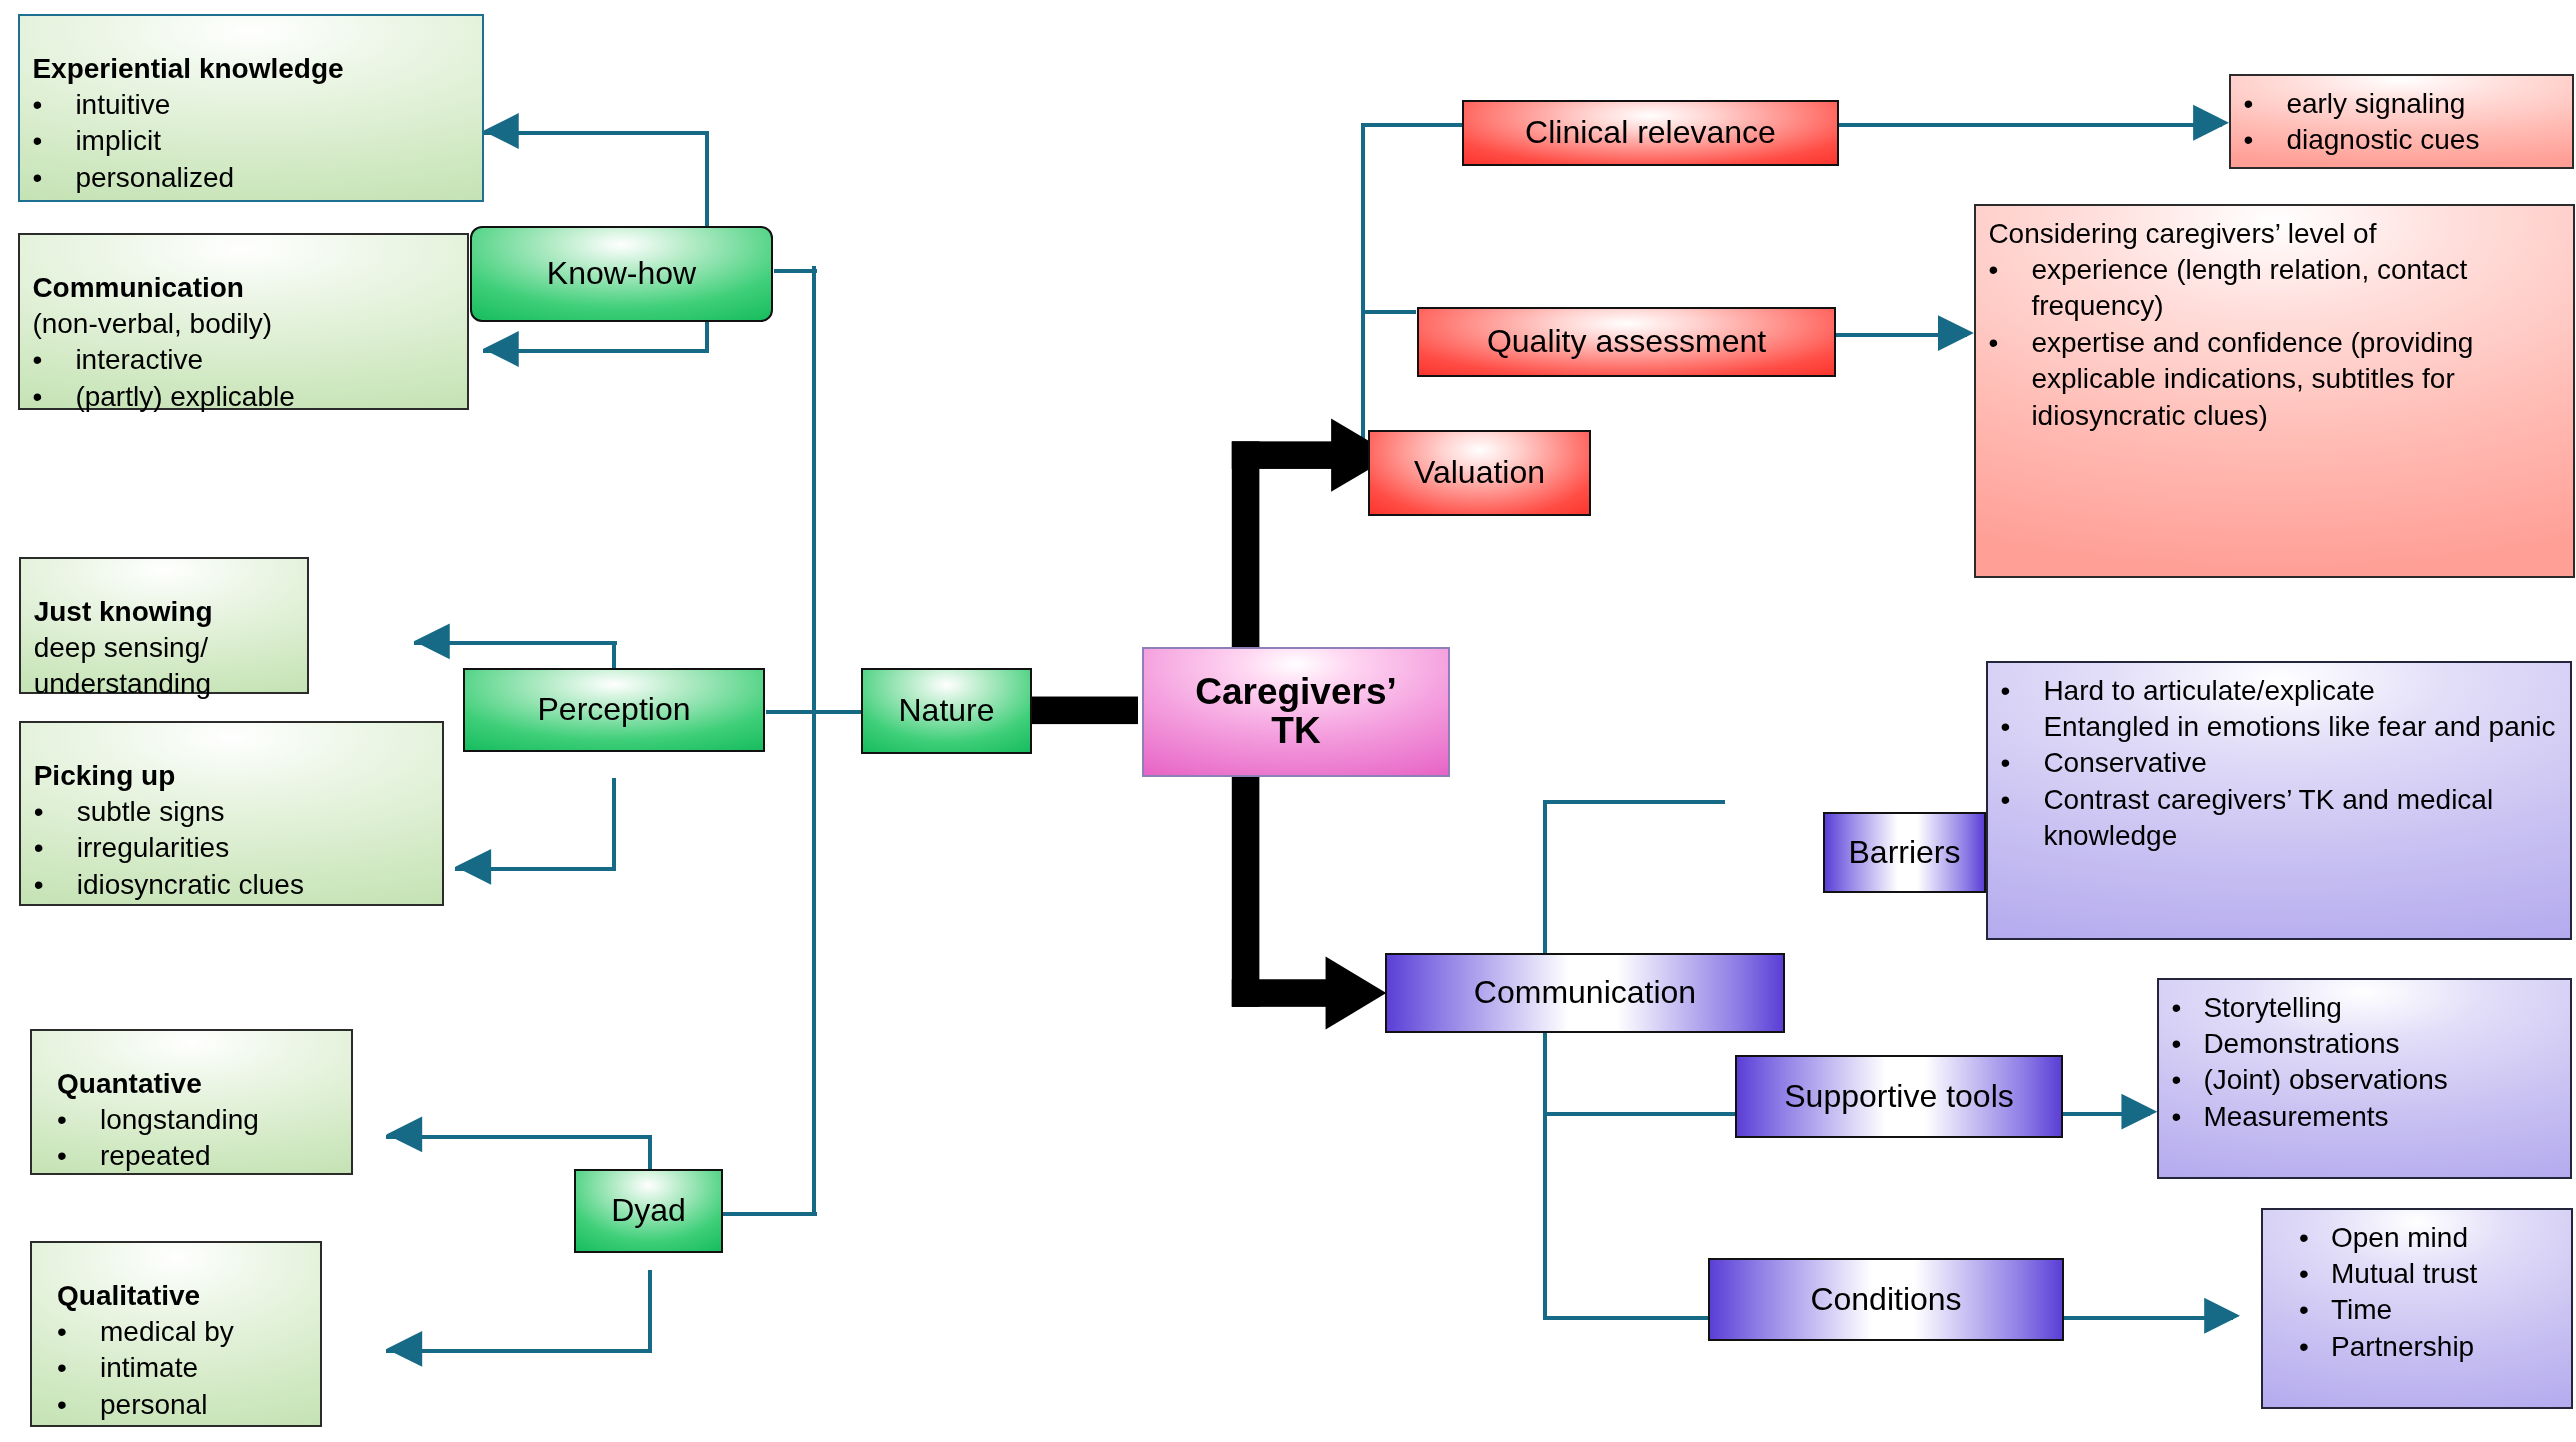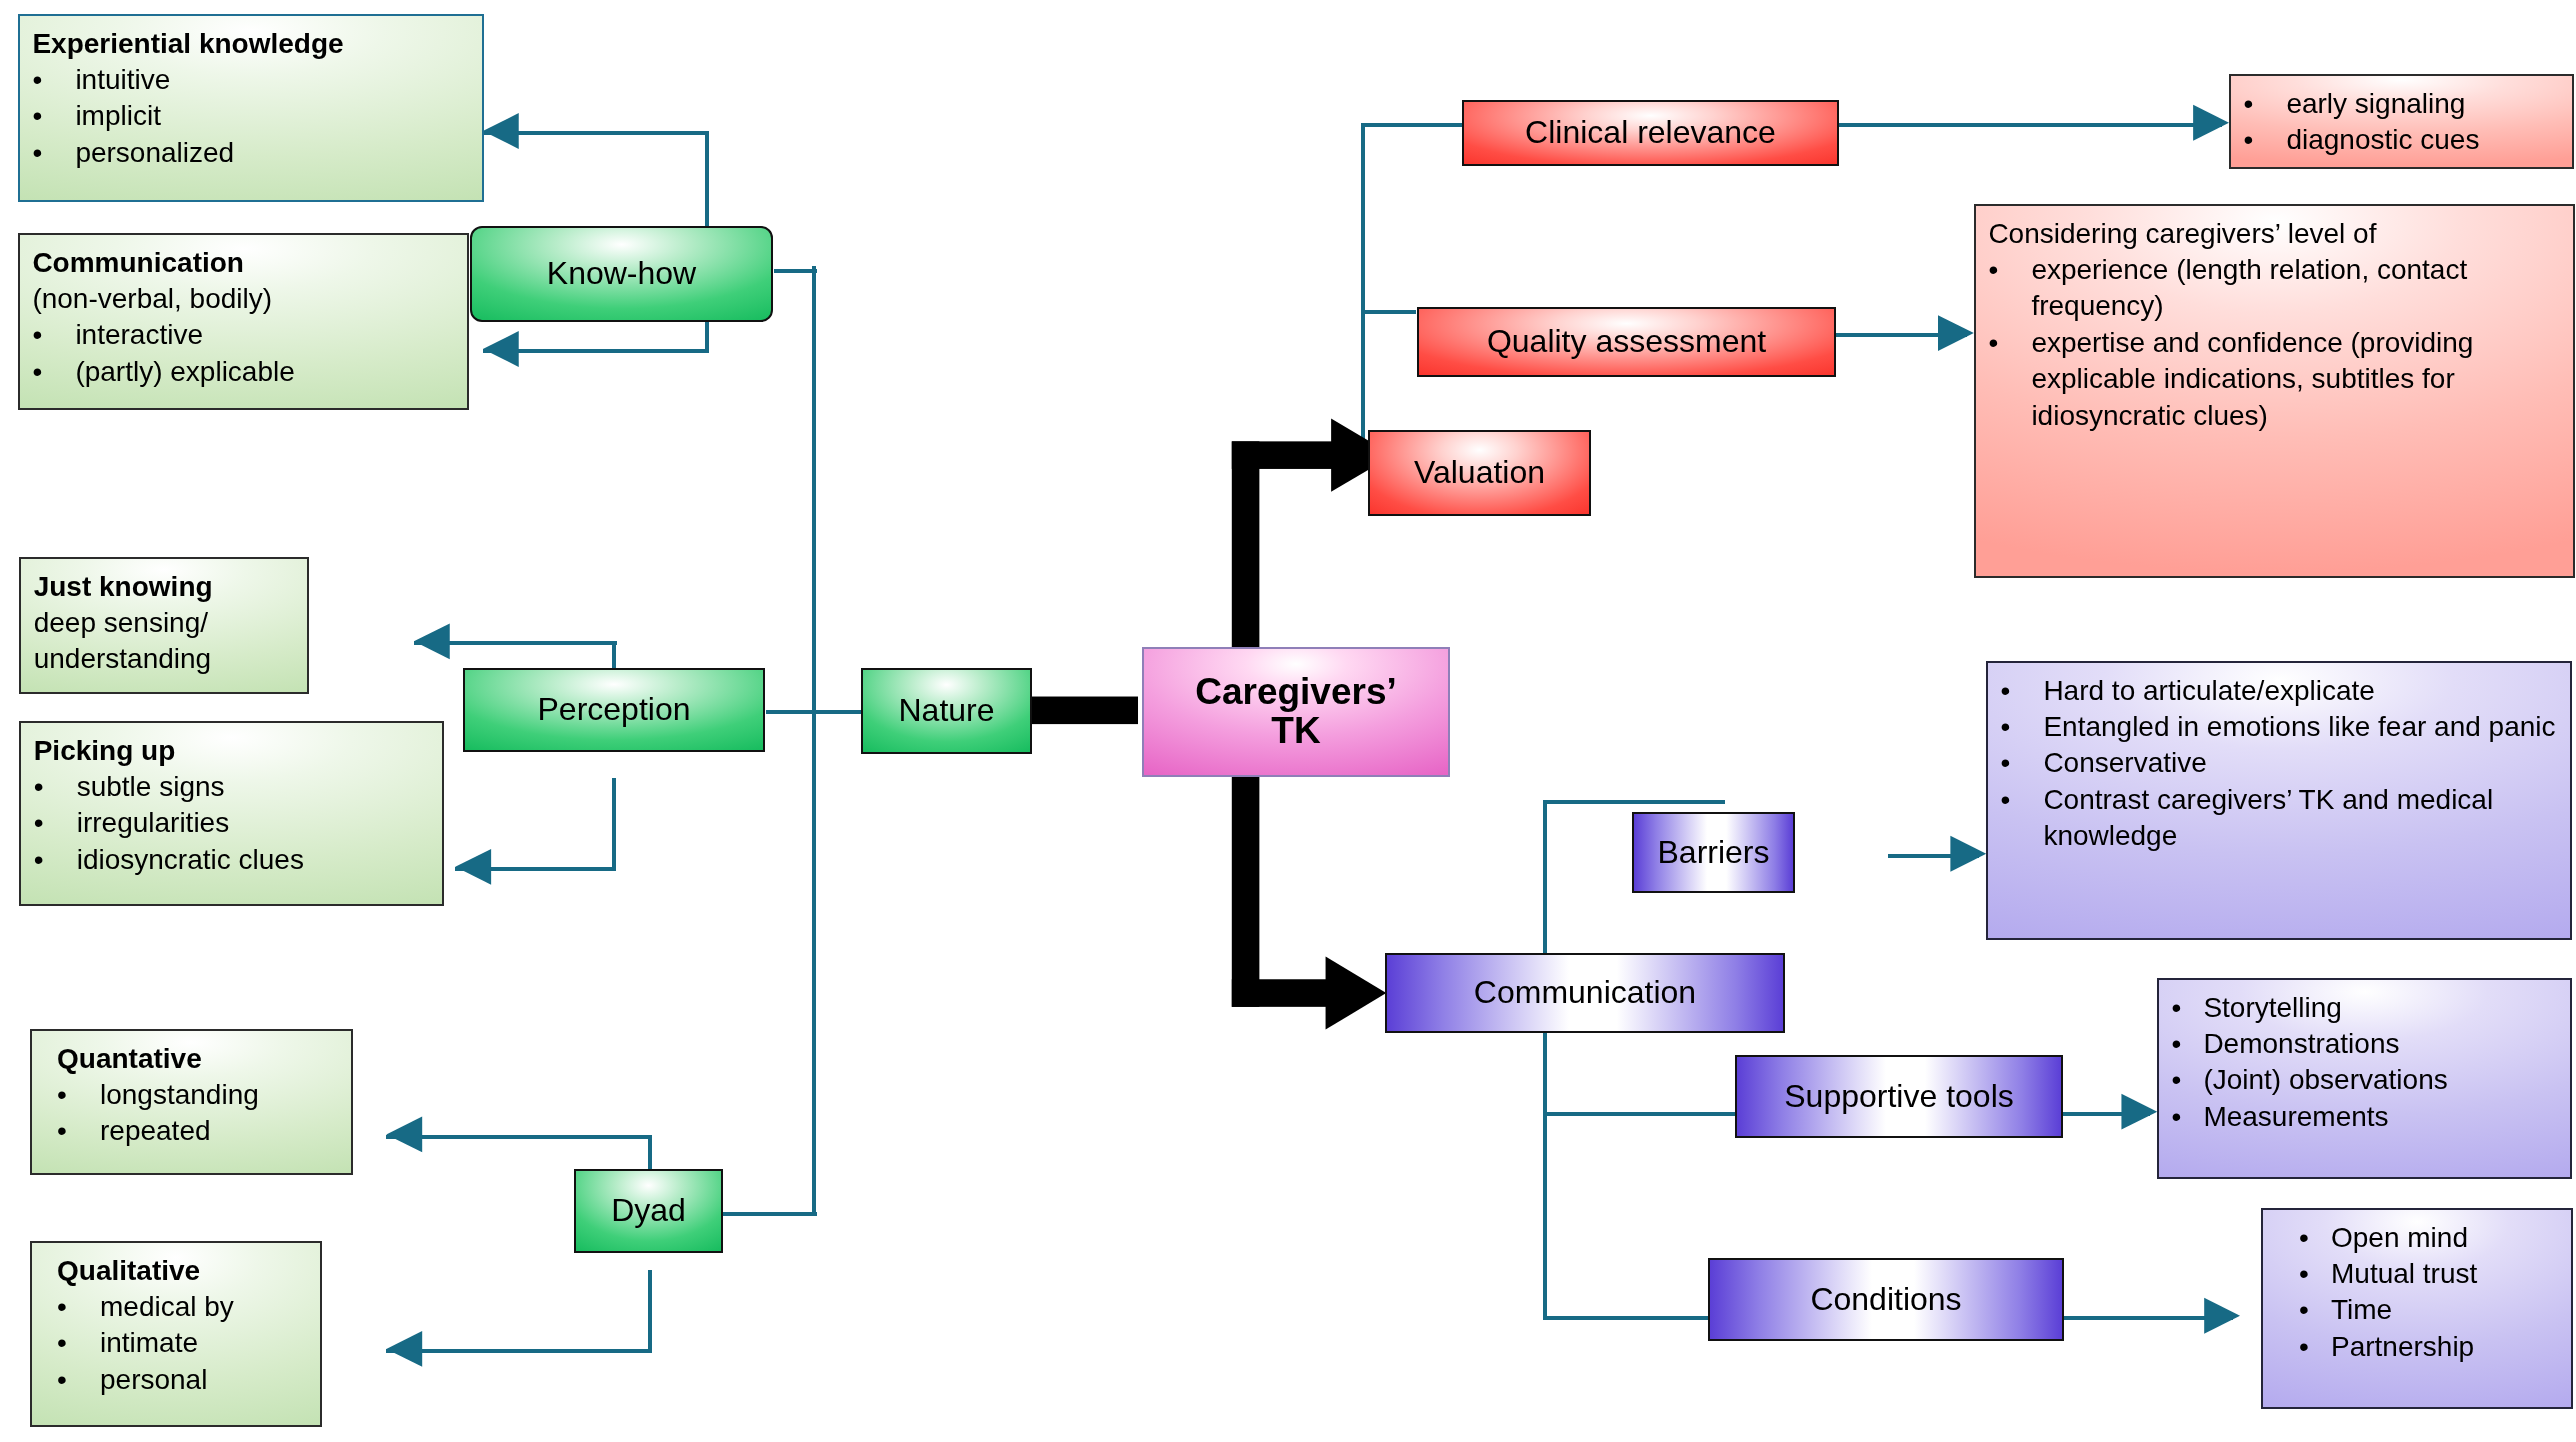--- a/index.html
+++ b/index.html
@@ -25,21 +25,21 @@
   }
   .leaf.green.blueborder{border-color:#1f6f93;}
   .leaf.pinkfill{
     background:radial-gradient(ellipse 120% 95% at 50% 4%,#ffffff 0%,#ffdedb 26%,#ffbdb6 62%,#ff9f96 100%);
     border-color:#2b2b2b;
   }
   .leaf.purplefill{
     background:radial-gradient(ellipse 125% 105% at 50% 6%,#ffffff 0%,#e2ddf8 24%,#c9c2f2 60%,#b3a9ee 100%);
     border-color:#24243a;
   }
-  .leaf .hd{font-weight:bold;display:block;}
+  .leaf .hd{font-weight:bold;display:block;margin-top:25px;}
   .leaf .plain{display:block;}
   .bl{display:flex;align-items:flex-start;}
   .bl .bul{width:43px;flex:0 0 43px;text-align:left;}
   .bl .txt{flex:1 1 auto;}
   .bl.tight .bul{width:32px;flex:0 0 32px;}
 
   
   .lbl{
     border:2.8px solid #111;
     display:flex;align-items:center;justify-content:center;
@@ -281,21 +281,21 @@
     <div class="bl">
         <span class="bul">•</span>
         <span class="txt">expertise and confidence (providing explicable indications, subtitles for idiosyncratic clues)</span>
       </div>
   </div>
 
   <div class="node lbl purplelbl" style="left:1385px;top:953px;width:400px;height:80px;">
     <span>Communication</span>
   </div>
 
-  <div class="node lbl purplelbl" style="left:1632px;top:812px;width:163px;height:81px;">
+  <div class="node lbl purplelbl" style="left:1823px;top:812px;width:163px;height:81px;">
     <span>Barriers</span>
   </div>
 
   <div class="node lbl purplelbl" style="left:1735px;top:1039px;width:328px;height:83px;margin-top:16px;">
     <span>Supportive tools</span>
   </div>
 
   <div class="node lbl purplelbl" style="left:1708px;top:1258px;width:356px;height:83px;">
     <span>Conditions</span>
   </div>

